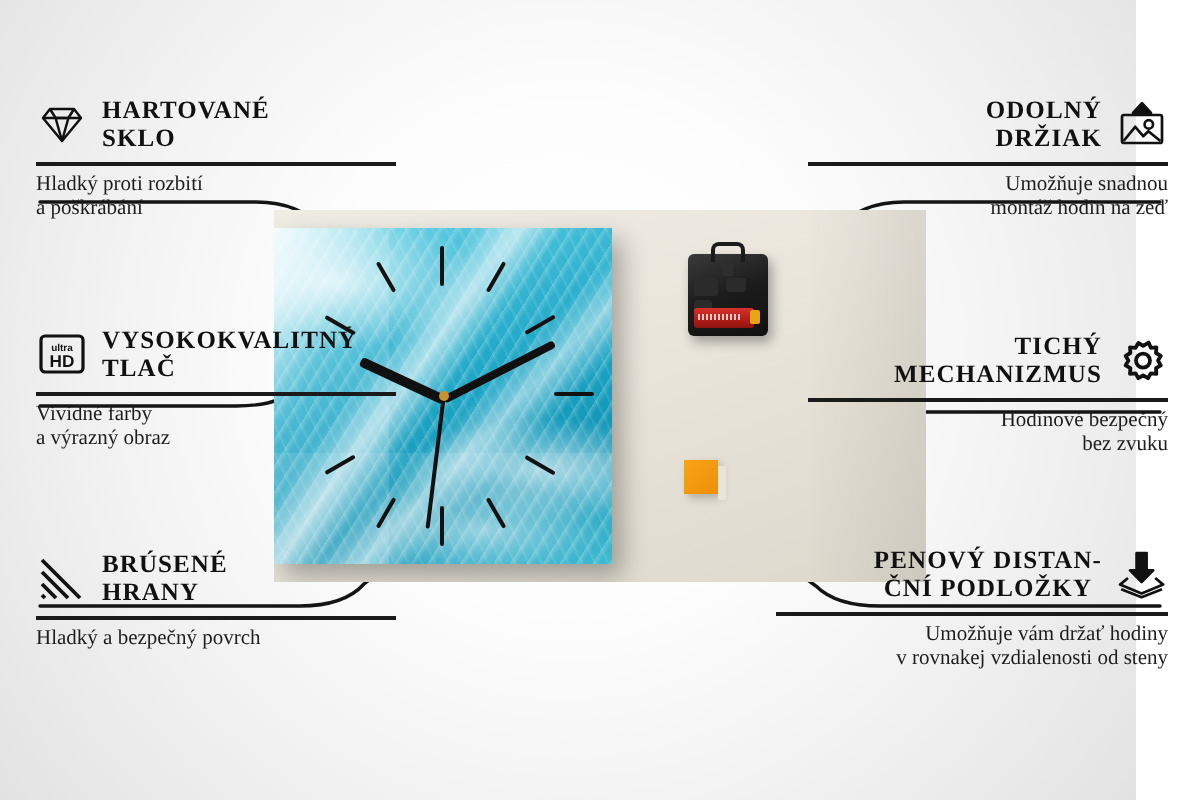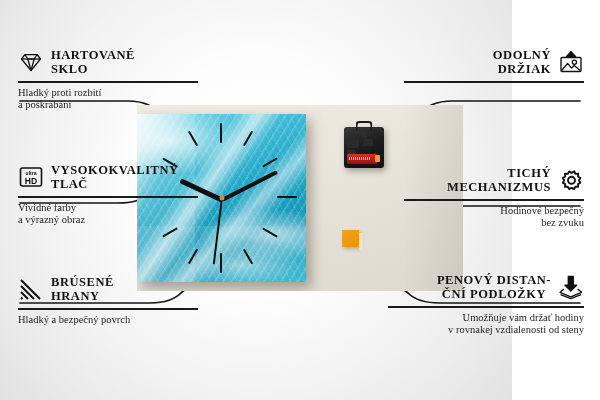--- a/index.html
+++ b/index.html
@@ -2,21 +2,21 @@
 <html><head>
 <meta charset="utf-8">
 <style>
   html,body{margin:0;padding:0;}
   body{
     width:600px;height:400px;overflow:hidden;
     font-family:"Liberation Serif", serif;
     background:#fff;
   }
   #stage{
-    position:relative;width:512px;height:400px;
+    position:relative;width:568px;height:400px;
     background:
       radial-gradient(circle at 50% 45%, #ffffff 0%, #fdfdfd 35%, #f3f3f3 62%, #e9e9e9 85%, #e2e2e2 100%);
   }
   
   #wires{position:absolute;inset:0;width:600px;height:400px;}
 
   
   .feature{position:absolute;width:180px;}
   .feature .head{display:flex;align-items:center;gap:7px;}
   .feature.left .head{justify-content:flex-start;}
@@ -283,20 +283,24 @@
             <g fill="none" stroke="#111" stroke-width="1.35" stroke-linejoin="round">
           <path d="M13 2.6 L8.5 7.5 L17.5 7.5 Z" fill="#111"></path>
           <rect x="3" y="8.5" width="20" height="14" rx="1"></rect>
           <circle cx="16.4" cy="13.2" r="2.1"></circle>
           <path d="M3.8 21.5 L9.6 14.4 L13.6 19.1 L16.2 16.6 L22.2 21.5"></path>
         </g>
           </svg>
       </span>
     </div>
     <div class="rule"></div>
+    <div class="desc">
+      <span style="display:block">Umožňuje snadnou</span>
+      <span style="display:block">montáž hodin na zeď</span>
+    </div>
   </div>
 
   <div class="feature right" id="f-mech">
     <div class="head">
       <span>
         <span class="ttl" style="display:block;text-align:right">TICHÝ</span>
         <span class="ttl" style="display:block;text-align:right">MECHANIZMUS</span>
       </span>
       <span class="ico">
         <svg viewBox="0 0 26 26">

